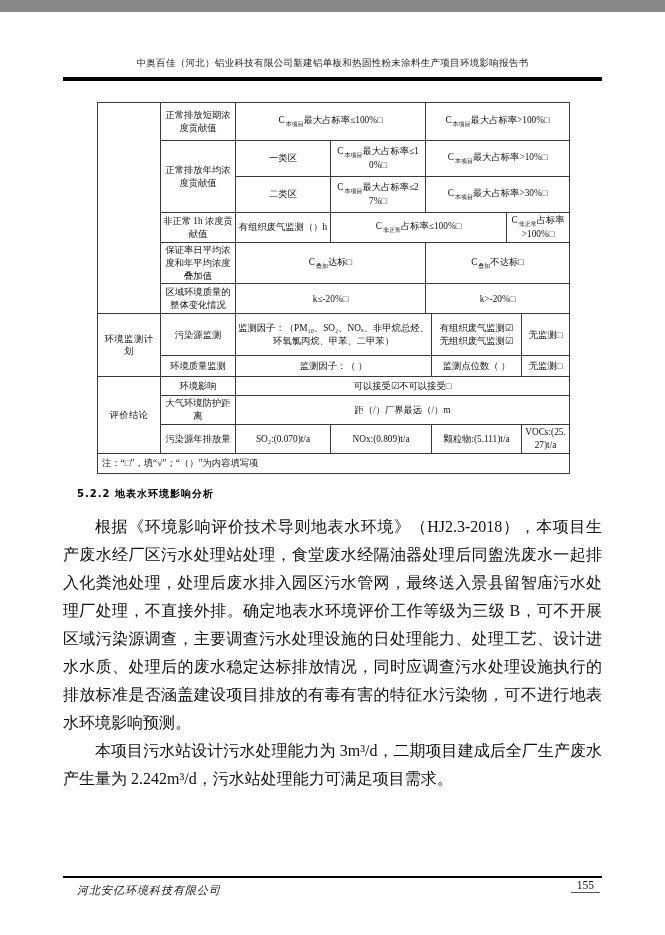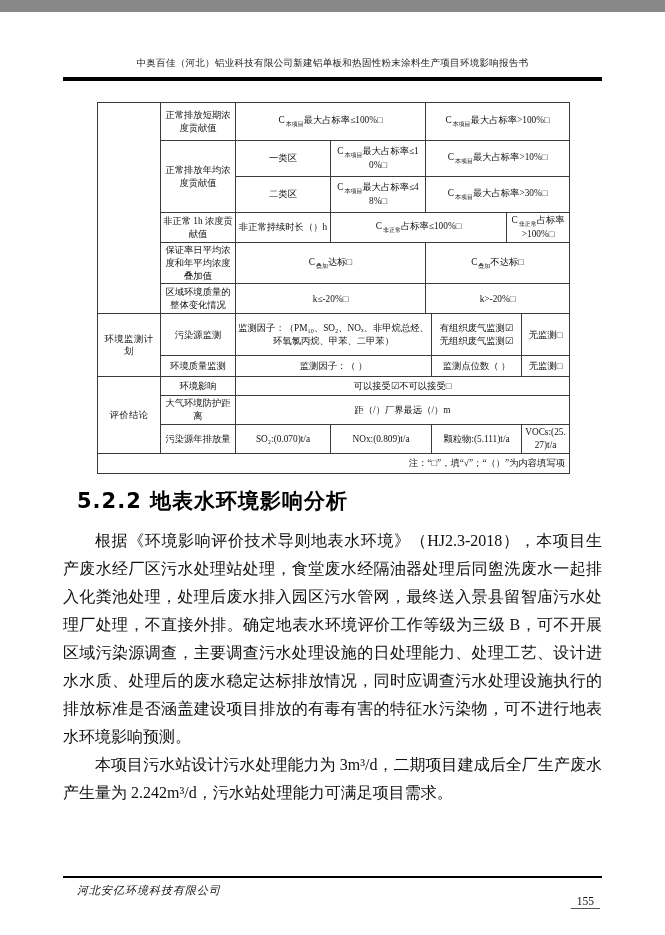--- a/index.html
+++ b/index.html
@@ -15,39 +15,39 @@
 
   table.env-table {
     border-collapse:collapse; table-layout:fixed; width:472px;
     margin:21px 0 0 34px; font-size:9.3px; color:#111;
   }
   table.env-table td {
     border:1px solid #3a3a3a; text-align:center; vertical-align:middle;
     padding:1px 2px; line-height:1.38; word-break:break-all;
   }
   table.env-table sub { font-size:6px; margin-left:1px; }
-  table.env-table .note-cell { text-align:right; padding:2px 4px; }
+  table.env-table .note-cell { text-align:left; padding:2px 4px; }
   .grp { letter-spacing:0.5px; }
 
   .section-heading {
-    margin:13px 0 0 14px; font-size:21px; font-weight:bold; color:#000;
+    margin:13px 0 0 14px; font-size:10px; font-weight:bold; color:#000;
     font-family:"DejaVu Sans","Liberation Sans",sans-serif; letter-spacing:1px;
   }
   .body-text { margin-top:12px; }
   .body-text p {
     margin:0; text-align:justify; text-indent:2em;
     font-size:16px; line-height:28px; color:#101010;
   }
 
   .doc-footer {
     position:absolute; left:63px; right:63px; top:864px;
     border-top:2.5px solid #000; font-size:11px;
   }
   .footer-company { position:absolute; left:14px; top:5px; font-style:italic; font-size:11px; letter-spacing:1px; }
-  .footer-page { position:absolute; right:2px; top:1px; font-size:11.5px; padding:16px 6px 1px 6px; border-bottom:1px solid #555; }
+  .footer-page { position:absolute; right:2px; top:1px; font-size:11.5px; padding:0 6px 1px 6px; border-bottom:1px solid #555; }
 </style>
 </head>
 <body>
 
 <div class="page">
 
   <div class="doc-header">
     <div class="doc-header-title">中奥百佳（河北）铝业科技有限公司新建铝单板和热固性粉末涂料生产项目环境影响报告书</div>
     <div class="doc-header-rule"></div>
   </div>
@@ -71,26 +71,26 @@
         <td colspan="4"><span>C</span><sub>本项目</sub><span>最大占标率&gt;100%□</span></td>
       </tr>
       <tr style="height:36px">
         <td rowspan="2">正常排放年均浓度贡献值</td>
         <td>一类区</td>
         <td><span>C</span><sub>本项目</sub><span>最大占标率≤10%□</span></td>
         <td colspan="4"><span>C</span><sub>本项目</sub><span>最大占标率&gt;10%□</span></td>
       </tr>
       <tr style="height:36px">
         <td>二类区</td>
-        <td><span>C</span><sub>本项目</sub><span>最大占标率≤48%□</span></td>
+        <td><span>C</span><sub>本项目</sub><span>最大占标率≤27%□</span></td>
         <td colspan="4"><span>C</span><sub>本项目</sub><span>最大占标率&gt;30%□</span></td>
       </tr>
       <tr style="height:30px">
         <td>非正常 1h 浓度贡献值</td>
-        <td>非正常持续时长（）h</td>
+        <td>有组织废气监测（）h</td>
         <td colspan="3"><span>C</span><sub>非正常</sub><span>占标率≤100%□</span></td>
         <td colspan="2"><span>C</span><sub>非正常</sub><span>占标率&gt;100%□</span></td>
       </tr>
       <tr style="height:40px">
         <td>保证率日平均浓度和年平均浓度叠加值</td>
         <td colspan="2"><span>C</span><sub>叠加</sub><span>达标□</span></td>
         <td colspan="4"><span>C</span><sub>叠加</sub><span>不达标□</span></td>
       </tr>
       <tr style="height:30px">
         <td>区域环境质量的整体变化情况</td>

